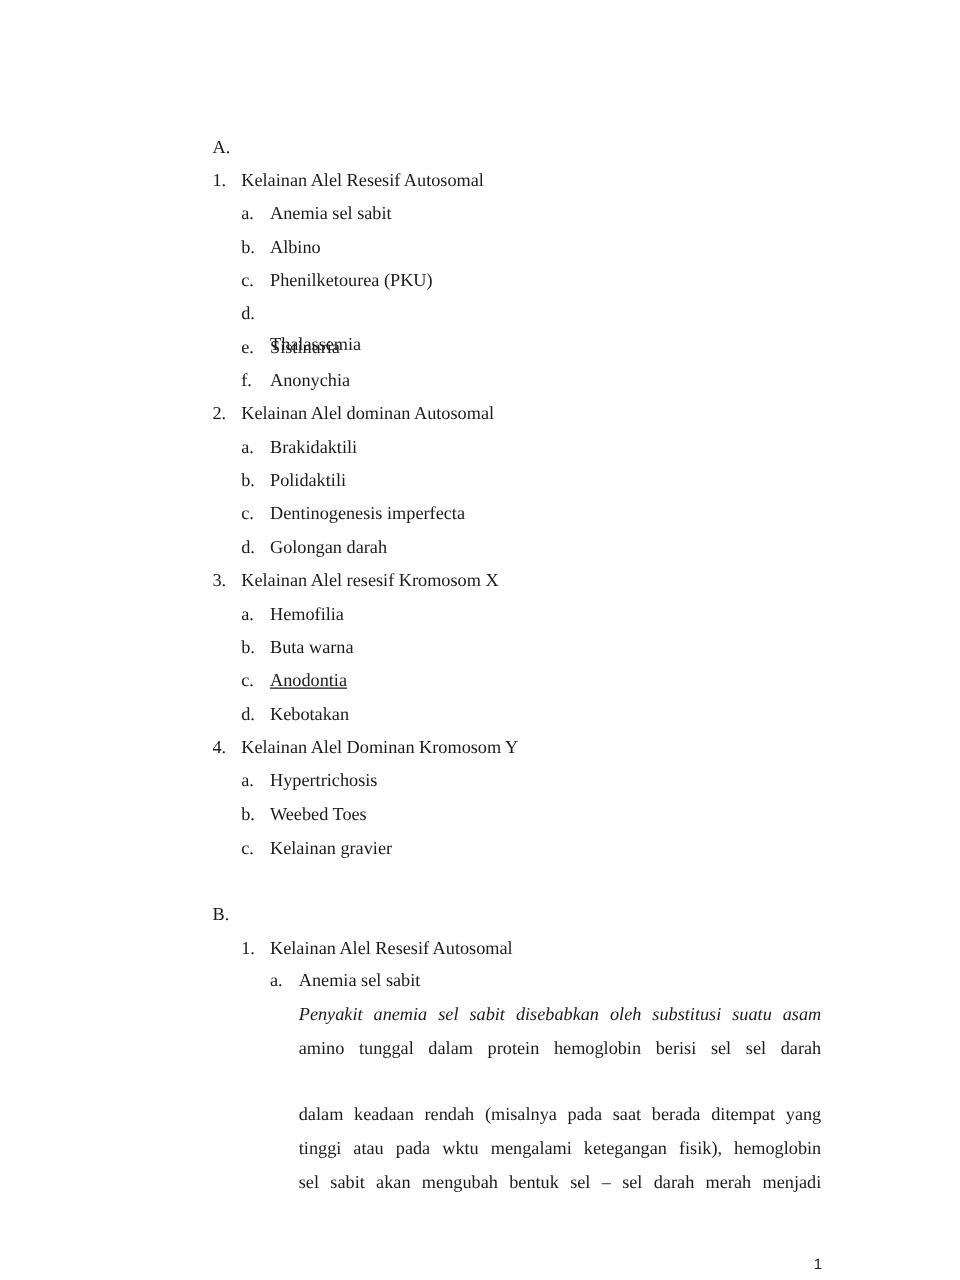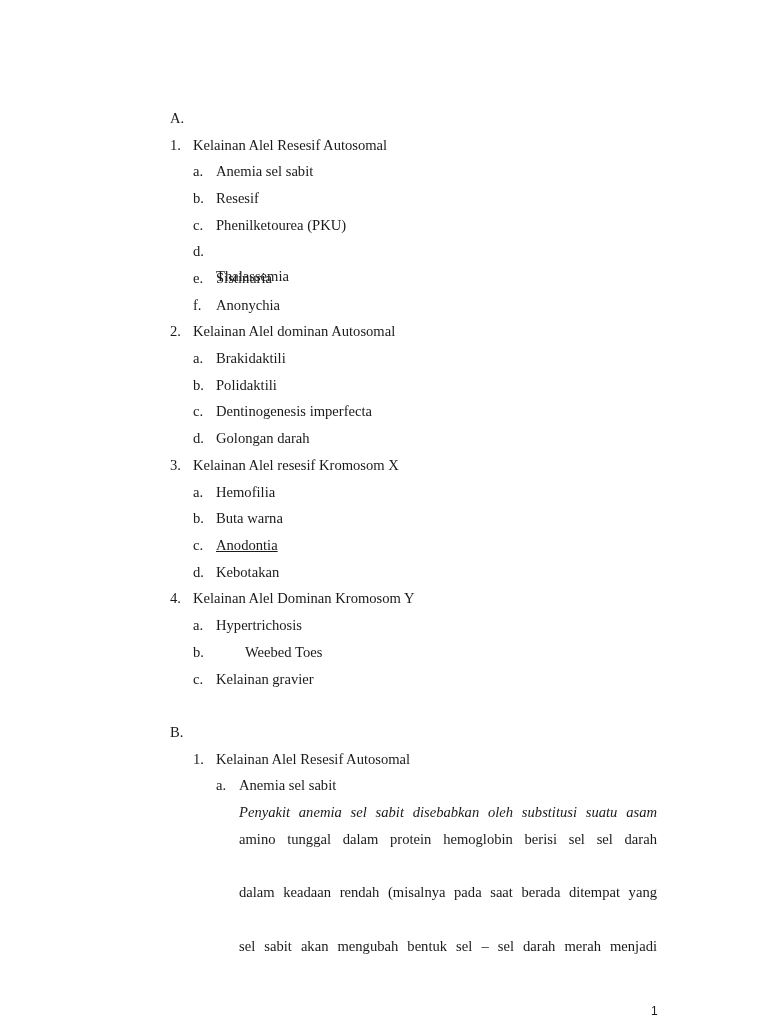--- a/index.html
+++ b/index.html
@@ -59,21 +59,21 @@
 
   <div class="line" style="left:170px; top:109px;">A.</div>
 
   <div class="marker" style="left:170px; top:136px;">1.</div>
   <div class="line" style="left:193px; top:136px;">Kelainan Alel Resesif Autosomal</div>
 
   <div class="marker" style="left:193px; top:162px;">a.</div>
   <div class="line" style="left:216px; top:162px;">Anemia sel sabit</div>
 
   <div class="marker" style="left:193px; top:189px;">b.</div>
-  <div class="line" style="left:216px; top:189px;">Resesif</div>
+  <div class="line" style="left:216px; top:189px;">Albino</div>
 
   <div class="marker" style="left:193px; top:216px;">c.</div>
   <div class="line" style="left:216px; top:216px;">Phenilketourea (PKU)</div>
 
   <div class="marker" style="left:193px; top:242px;">d.</div>
   <div class="line" style="left:216px; top:242px;margin-top:25px;">Thalassemia</div>
 
   <div class="marker" style="left:193px; top:269px;">e.</div>
   <div class="line" style="left:216px; top:269px;">Sistinuria</div>
 
@@ -110,32 +110,33 @@
   <div class="marker" style="left:193px; top:563px;">d.</div>
   <div class="line" style="left:216px; top:563px;">Kebotakan</div>
 
   <div class="marker" style="left:170px; top:589px;">4.</div>
   <div class="line" style="left:193px; top:589px;">Kelainan Alel Dominan Kromosom Y</div>
 
   <div class="marker" style="left:193px; top:616px;">a.</div>
   <div class="line" style="left:216px; top:616px;">Hypertrichosis</div>
 
   <div class="marker" style="left:193px; top:643px;">b.</div>
-  <div class="line" style="left:216px; top:643px;margin-left:29px;">Weebed Toes</div>
+  <div class="line" style="left:216px; top:643px;">Weebed Toes</div>
 
   <div class="marker" style="left:193px; top:670px;">c.</div>
   <div class="line" style="left:216px; top:670px;">Kelainan gravier</div>
 
   <div class="line" style="left:170px; top:723px;">B.</div>
 
   <div class="marker" style="left:193px; top:750px;">1.</div>
   <div class="line" style="left:216px; top:750px;">Kelainan Alel Resesif Autosomal</div>
 
   <div class="marker" style="left:216px; top:776px;">a.</div>
   <div class="line" style="left:239px; top:776px;">Anemia sel sabit</div>
 
   <div class="para-line" style="top:803px;font-style:italic;">Penyakit anemia sel sabit disebabkan oleh substitusi suatu asam</div>
   <div class="para-line" style="top:830px;">amino tunggal dalam protein hemoglobin berisi sel sel darah</div>
   <div class="para-line" style="top:883px;">dalam keadaan rendah (misalnya pada saat berada ditempat yang</div>
+  <div class="para-line" style="top:910px;">tinggi atau pada wktu mengalami ketegangan fisik), hemoglobin</div>
   <div class="para-line" style="top:937px;">sel sabit akan mengubah bentuk sel – sel darah merah menjadi</div>
 
   <div class="page-number">1</div>
 </div>
 
 </body></html>

